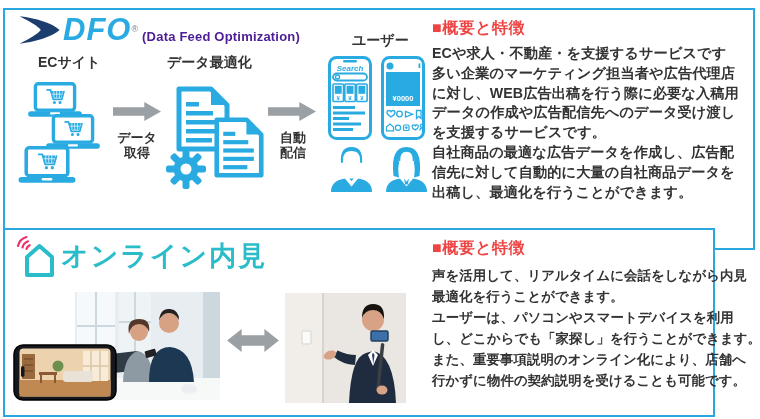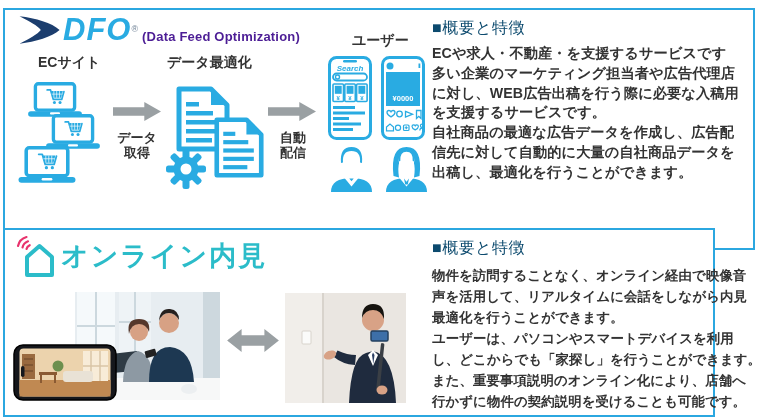--- a/index.html
+++ b/index.html
@@ -14,21 +14,21 @@
 
   
   #dfo-logo{left:12px;top:2px;display:flex;align-items:flex-end;}
   #dfo-logo .dfo-text{font-size:31px;font-weight:bold;font-style:italic;color:#29ABE2;letter-spacing:1px;line-height:36px;}
   #dfo-logo sup{font-size:9px;color:#6b7e93;font-style:normal;vertical-align:top;position:relative;top:-14px;}
   #dfo-logo .dfo-sub{font-size:13px;font-weight:600;color:#4c1d95;margin-left:4px;margin-bottom:4px;letter-spacing:0.2px;}
 
   .flow-label{font-size:14px;font-weight:bold;color:#333;white-space:nowrap;}
   .arrow-label{font-size:13px;font-weight:bold;color:#333;text-align:center;line-height:15px;white-space:nowrap;}
 
-  .ov-heading{font-size:16px;font-weight:normal;color:#0c4a6e;white-space:nowrap;letter-spacing:0.5px;}
+  .ov-heading{font-size:16px;font-weight:bold;color:#ef4444;white-space:nowrap;letter-spacing:0.5px;}
   .ov-line{font-size:14.2px;line-height:19.8px;font-weight:600;color:#333;white-space:nowrap;letter-spacing:0.1px;}
   .ov-line.small{font-size:13.4px;line-height:21px;}
 
   
   #naiken-logo{left:10px;top:4px;display:flex;align-items:center;}
   #naiken-logo .naiken-text{font-size:27px;font-weight:bold;color:#2BBCC9;letter-spacing:2px;line-height:44px;}
 
   svg{display:block;}
 </style>
 </head>
@@ -184,20 +184,21 @@
     <ellipse cx="22.5" cy="18.5" rx="7.8" ry="9.8" fill="#fff"></ellipse>
     <path d="M14.7 19.5 q-0.6 -11.8 7.8 -11.8 q8.4 0 7.8 11.8 l-1.6 -0.5 q0.5 -9.3 -6.2 -9.3 q-6.7 0 -6.2 9.3 z" fill="#29ABE2"></path>
   </svg>
 
   <div class="abs" style="left:427px;top:8px;width:318px;">
     <div class="ov-heading">■概要と特徴</div>
     <div style="margin-top:5px;">
       <div class="ov-line">ECや求人・不動産・を支援するサービスです</div>
       <div class="ov-line">多い企業のマーケティング担当者や広告代理店</div>
       <div class="ov-line">に対し、WEB広告出稿を行う際に必要な入稿用</div>
+      <div class="ov-line">データの作成や広告配信先へのデータ受け渡し</div>
       <div class="ov-line">を支援するサービスです。</div>
       <div class="ov-line">自社商品の最適な広告データを作成し、広告配</div>
       <div class="ov-line">信先に対して自動的に大量の自社商品データを</div>
       <div class="ov-line">出稿し、最適化を行うことができます。</div>
     </div>
   </div>
 </div>
 
 <div class="panel" id="panel-naiken">
 
@@ -272,21 +273,20 @@
     <g>
       <rect x="93.5" y="50" width="3.5" height="48" rx="1.5" fill="#3a3f45" transform="rotate(6 95 74)"></rect>
       <rect x="86" y="38" width="17" height="10" rx="1.5" fill="#3d6fa8" stroke="#23405f" stroke-width="1.5"></rect>
       <ellipse cx="97" cy="97" rx="5.5" ry="4.5" fill="#d8a286"></ellipse>
     </g>
   </svg>
 
   <div class="abs" style="left:427px;top:8px;width:318px;">
     <div class="ov-heading">■概要と特徴</div>
     <div style="margin-top:6px;">
-      <div class="ov-line small">物件を訪問することなく、オンライン経由で映像音</div>
       <div class="ov-line small">声を活用して、リアルタイムに会話をしながら内見</div>
       <div class="ov-line small">最適化を行うことができます。</div>
       <div class="ov-line small">ユーザーは、パソコンやスマートデバイスを利用</div>
       <div class="ov-line small">し、どこからでも「家探し」を行うことができます。</div>
       <div class="ov-line small">また、重要事項説明のオンライン化により、店舗へ</div>
       <div class="ov-line small">行かずに物件の契約説明を受けることも可能です。</div>
     </div>
   </div>
 </div>
 

